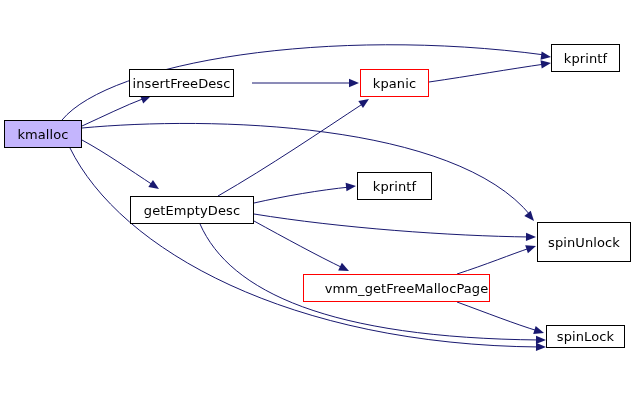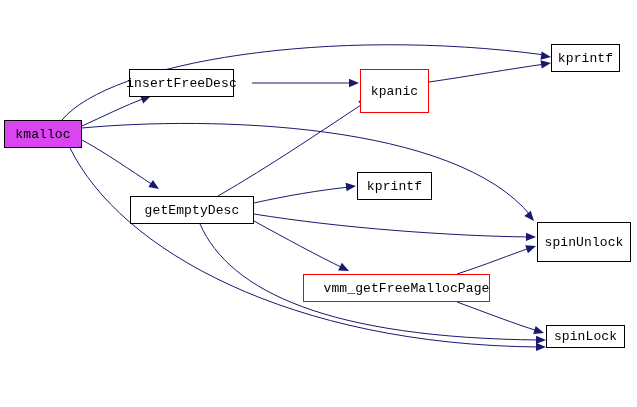--- a/index.html
+++ b/index.html
@@ -31,31 +31,30 @@
     justify-content: center;
     border: 1px solid #000000;
     background: #ffffff;
     color: #000000;
     font-size: 13px;
     line-height: 1;
     white-space: nowrap;
     letter-spacing: 0.1px;
   }
   .graph-node.node-current {
-    background: #d946ef;
+    background: #c4b5fd;
     border-color: #000000;
   }
   .graph-node.node-highlight {
     border-color: #ff0000;
     background: #ffffff;
   }
   .node-label {
     display: block;
     pointer-events: none;
-    font-family: Liberation Mono, monospace;
   }
 </style>
 </head>
 <body>
 
 <div id="graph-canvas">
   <svg id="edge-layer" viewBox="0 0 637 407" xmlns="http://www.w3.org/2000/svg">
       <path d="M 62,120 C 110,62 330,26 545,55" fill="none" stroke="#191970" stroke-width="1"></path>
       <polygon points="0,0 -10,-4.2 -10,4.2" fill="#191970" transform="translate(551,57) rotate(7.517352609379085)"></polygon>
       <path d="M 82,126 C 104,116 124,106 145,98" fill="none" stroke="#191970" stroke-width="1"></path>
@@ -85,21 +84,21 @@
       <path d="M 457,302 C 487,313 515,324 538,331" fill="none" stroke="#191970" stroke-width="1"></path>
       <polygon points="0,0 -10,-4.2 -10,4.2" fill="#191970" transform="translate(544,333) rotate(17.36661129209178)"></polygon>
     </svg>
   <div id="node-layer">
       <div class="graph-node node-current" style="left: 4px; top: 120px; width: 78px; height: 28px;">
         <span class="node-label">kmalloc</span>
       </div>
       <div class="graph-node" style="left: 129px; top: 69px; width: 105px; height: 28px;">
         <span class="node-label">insertFreeDesc</span>
       </div>
-      <div class="graph-node node-highlight" style="left: 360px; top: 69px; width: 69px; height: 44px;">
+      <div class="graph-node node-highlight" style="left: 360px; top: 69px; width: 69px; height: 28px;">
         <span class="node-label">kpanic</span>
       </div>
       <div class="graph-node" style="left: 551px; top: 44px; width: 69px; height: 28px;">
         <span class="node-label">kprintf</span>
       </div>
       <div class="graph-node" style="left: 130px; top: 196px; width: 124px; height: 28px;">
         <span class="node-label">getEmptyDesc</span>
       </div>
       <div class="graph-node" style="left: 357px; top: 172px; width: 75px; height: 28px;">
         <span class="node-label">kprintf</span>

